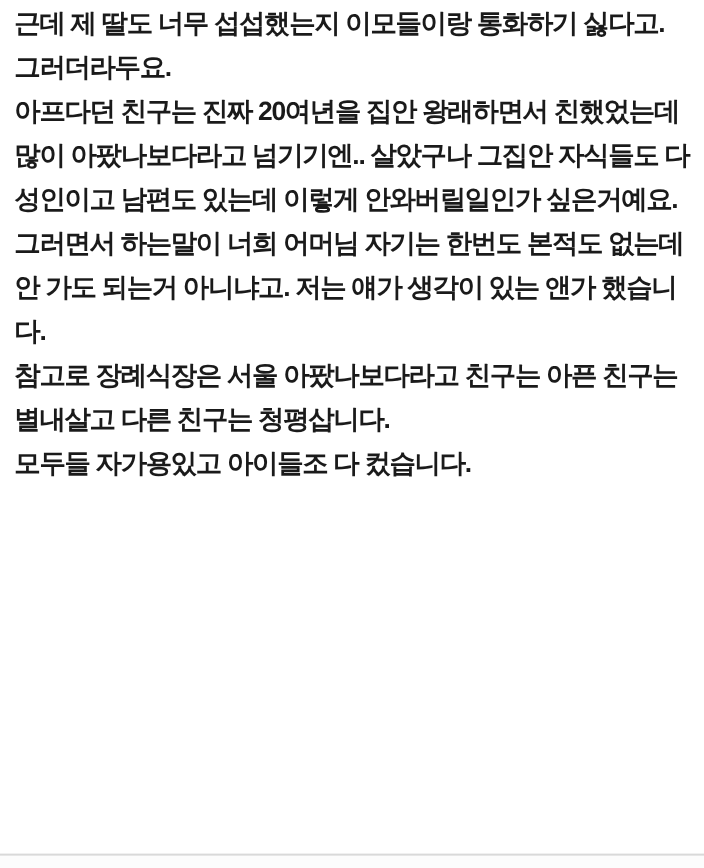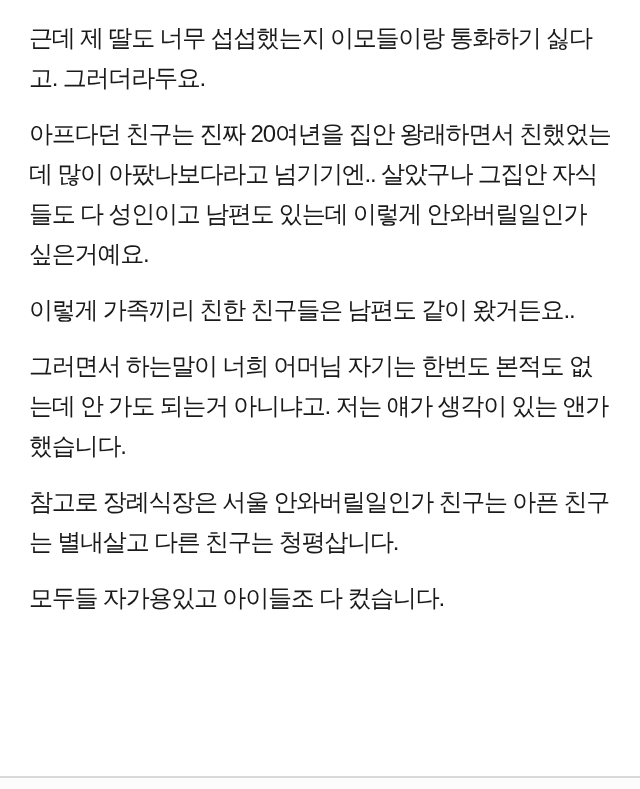--- a/index.html
+++ b/index.html
@@ -23,22 +23,23 @@
     color: #1a1a1a;
     font-size: 24px;
     font-weight: 500;
     line-height: 40px;
     letter-spacing: -1.2px;
     word-break: break-all;
     overflow-wrap: break-word;
     text-align: left;
   }
   .post-body p {
-    margin: 16px;
+    margin: 0;
     padding: 0;
+    font-weight: bold;
   }
   .bottom-divider {
     position: absolute;
     left: 0;
     top: 776px;
     width: 640px;
     height: 2px;
     background: #d9d9d9;
   }
   .bottom-strip {
@@ -49,20 +50,19 @@
     height: 11px;
     background: #fcfcfc;
   }
 </style>
 </head>
 <body>
 
 <main class="post-body">
   <p>근데 제 딸도 너무 섭섭했는지 이모들이랑 통화하기 싫다고. 그러더라두요.</p>
   <p>아프다던 친구는 진짜 20여년을 집안 왕래하면서 친했었는데 많이 아팠나보다라고 넘기기엔.. 살았구나 그집안 자식들도 다 성인이고 남편도 있는데 이렇게 안와버릴일인가 싶은거예요.</p>
-  <p>이렇게 가족끼리 친한 친구들은 남편도 같이 왔거든요..</p>
   <p>그러면서 하는말이 너희 어머님 자기는 한번도 본적도 없는데 안 가도 되는거 아니냐고. 저는 얘가 생각이 있는 앤가 했습니다.</p>
-  <p>참고로 장례식장은 서울 안와버릴일인가 친구는 아픈 친구는 별내살고 다른 친구는 청평삽니다.</p>
+  <p>참고로 장례식장은 서울 아팠나보다라고 친구는 아픈 친구는 별내살고 다른 친구는 청평삽니다.</p>
   <p>모두들 자가용있고 아이들조 다 컸습니다.</p>
 </main>
 
 <div class="bottom-divider"></div>
 <div class="bottom-strip"></div>
 
 </body></html>

